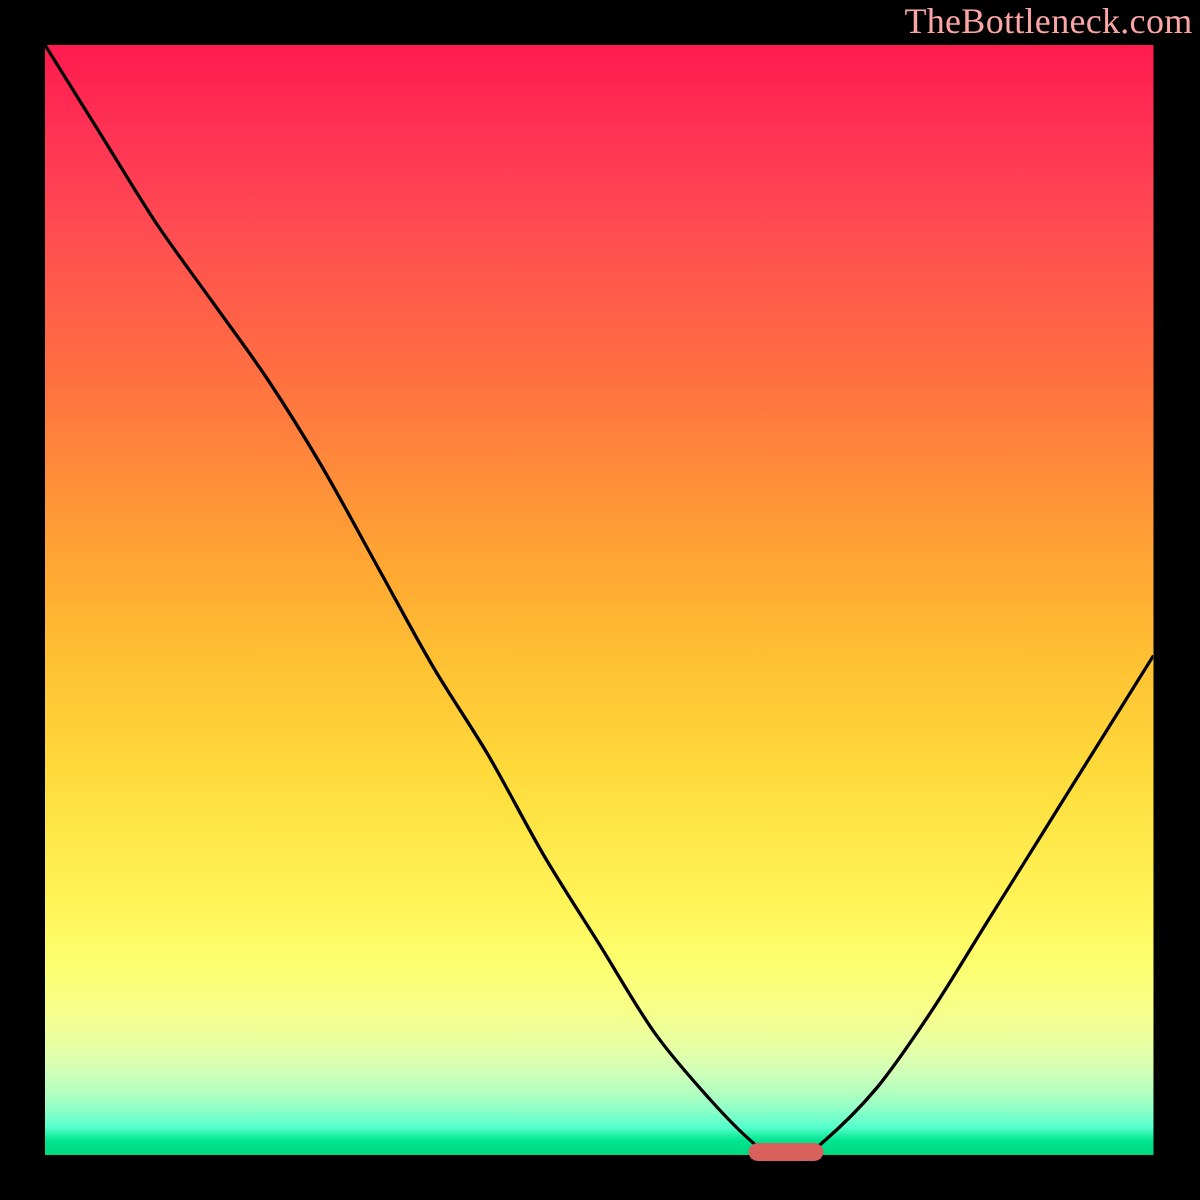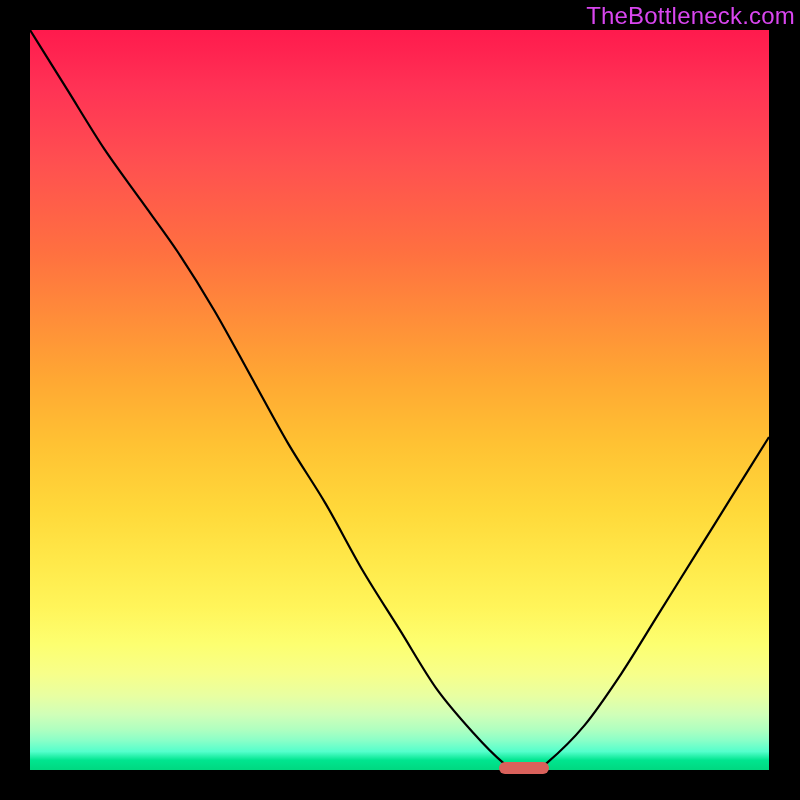--- a/index.html
+++ b/index.html
@@ -49,25 +49,26 @@
     position: absolute;
     left: 0;
     top: 0;
     width: 739px;
     height: 740px;
   }
   .watermark {
     position: absolute;
     top: 2px;
     right: 5px;
-    color: #d946ef;
+    color: #fca5a5;
     font-size: 24px;
     font-weight: 500;
     letter-spacing: 0.2px;
     user-select: none;
+    font-family: Liberation Serif, serif;
   }
   .marker {
     position: absolute;
     background: #d9615b;
     border-radius: 6px;
     height: 12px;
     width: 50px;
   }
 </style>
 </head>

